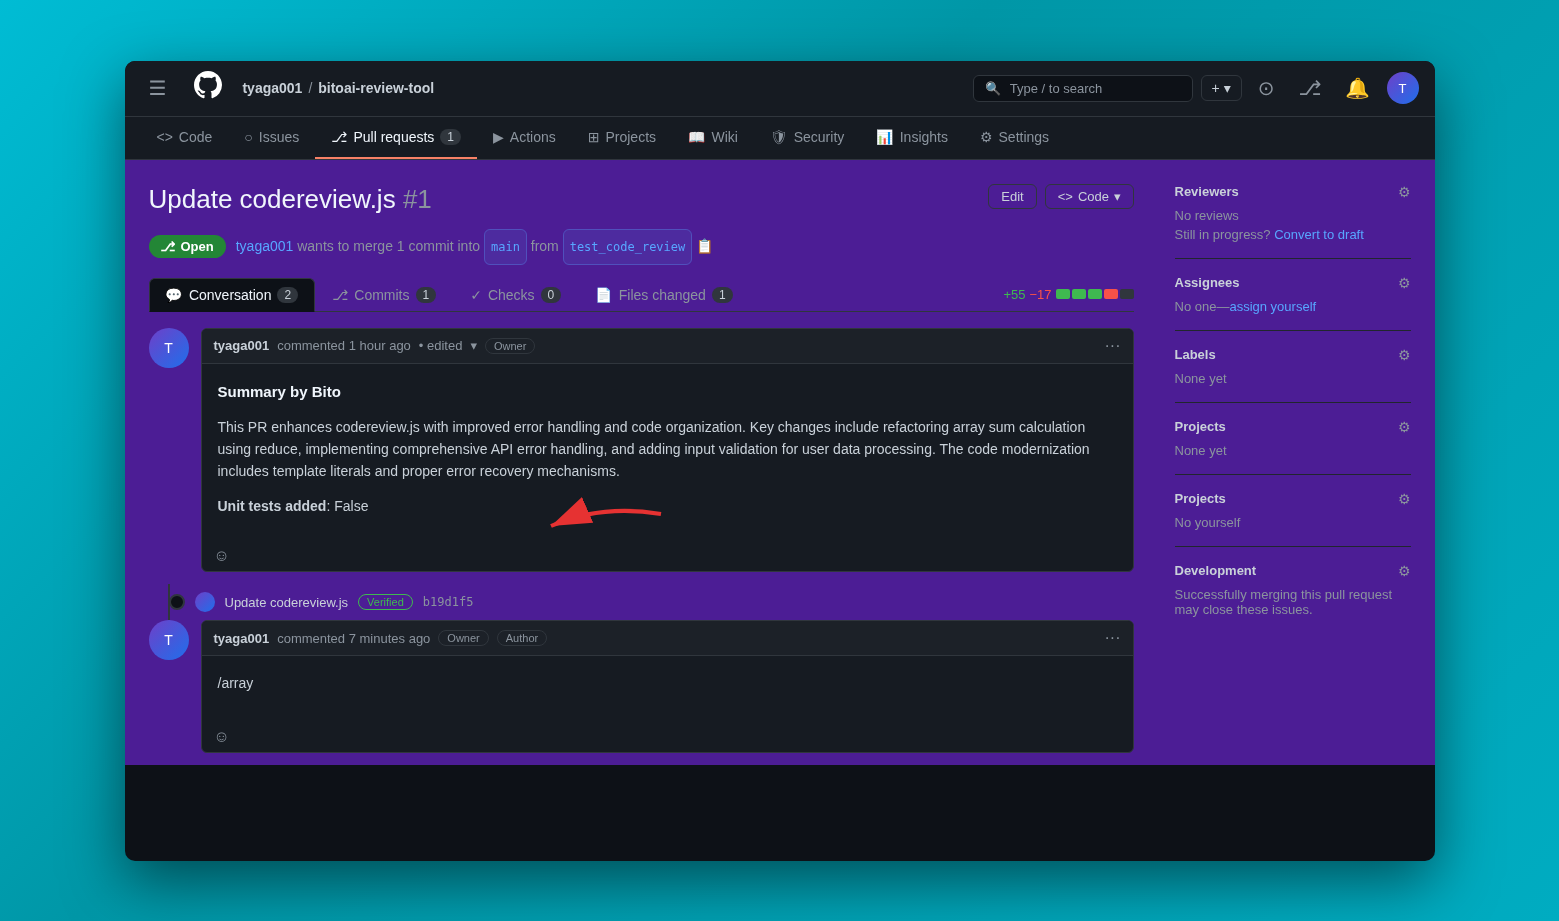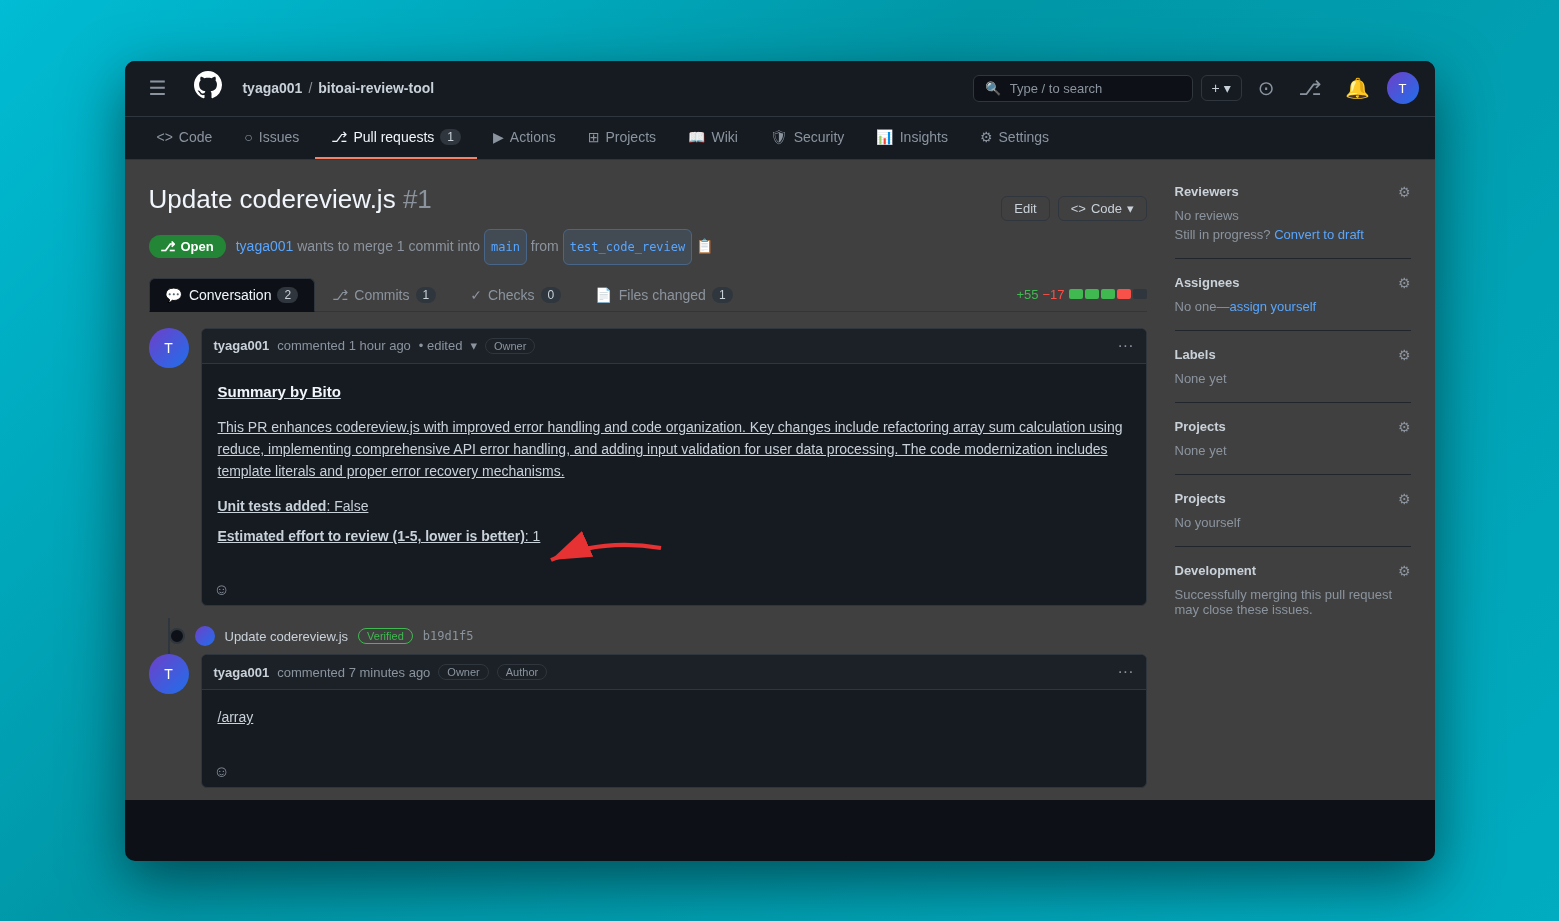--- a/index.html
+++ b/index.html
@@ -119,24 +119,24 @@
     .repo-nav-item.active { color: #f0f6fc; border-bottom: 2px solid #f78166; }
     .badge {
       background: #30363d;
       border-radius: 20px;
       padding: 1px 7px;
       font-size: 12px;
       color: #c9d1d9;
     }
     
     .main-content {
-      background: #404040;
+      background: #4c1d95;
       padding: 24px 24px 0 24px;
       display: flex;
-      gap: 4px;
+      gap: 17px;
     }
     .left-panel { flex: 1; min-width: 0; }
     .right-panel { width: 260px; padding-left: 24px; flex-shrink: 0; }
     
     .pr-title {
       font-size: 26px;
       font-weight: 400;
       color: #f0f6fc;
       margin-bottom: 10px;
     }
@@ -167,21 +167,21 @@
       padding: 10px 6px;
       color: #58a6ff;
       font-size: 12px;
       font-family: monospace;
     }
     .copy-icon { color: #8b949e; cursor: pointer; font-size: 14px; }
     
     .title-actions {
       position: absolute;
       right: 0;
-      top: 12px;
+      top: 0;
       display: flex;
       gap: 8px;
       align-items: center;
     }
     .title-row { position: relative; display: flex; align-items: flex-start; margin-bottom: 10px; }
     .title-row .pr-title { flex: 1; }
     .btn-edit {
       background: none;
       border: 1px solid #30363d;
       border-radius: 6px;
@@ -276,21 +276,21 @@
     .comment-author { color: #c9d1d9; font-weight: 600; cursor: pointer; }
     .role-badge {
       border: 1px solid #30363d;
       border-radius: 20px;
       padding: 1px 8px;
       font-size: 11px;
       color: #8b949e;
       cursor: default;
     }
     .comment-menu { margin-left: auto; color: #8b949e; cursor: pointer; font-size: 16px; }
-    .comment-body { padding: 16px; color: #c9d1d9; font-size: 14px; line-height: 1.6; text-decoration: underline; }
+    .comment-body { padding: 16px; color: #c9d1d9; font-size: 14px; line-height: 1.6; }
     .comment-body h3 { color: #f0f6fc; font-size: 15px; margin-bottom: 12px; }
     .comment-body p { margin-bottom: 12px; }
     .comment-body .unit-tests { margin-bottom: 8px; }
     .comment-body strong { color: #c9d1d9; }
     .comment-footer { padding: 6px 12px; display: flex; align-items: center; }
     .emoji-btn { background: none; border: none; color: #8b949e; cursor: pointer; font-size: 16px; }
     .commit-verified {
       border: 1px solid #3fb950;
       border-radius: 20px;
       padding: 1px 8px;
@@ -470,23 +470,20 @@
               <span style="color:#8b949e;cursor:pointer;">▾</span>
               <span class="role-badge">Owner</span>
               <span class="comment-menu">···</span>
             </div>
             <div class="comment-body">
               <h3>Summary by Bito</h3>
               <p>This PR enhances codereview.js with improved error handling and code organization. Key changes include refactoring array sum calculation using reduce, implementing comprehensive API error handling, and adding input validation for user data processing. The code modernization includes template literals and proper error recovery mechanisms.</p>
               <p class="unit-tests">
                 <strong>Unit tests added</strong><span>: False</span>
               </p>
-              <p>
-                <strong>Estimated effort to review (1-5, lower is better)</strong><span>: 1</span>
-              </p>
             </div>
             <div class="comment-footer">
               <button class="emoji-btn">☺</button>
             </div>
           </div>
         </div>
 
         <div style="position:relative;height:0;overflow:visible;pointer-events:none;margin-left:52px;">
           <svg width="240" height="80" viewBox="0 0 240 80" style="position:absolute;top:-100px;left:230px;">
             <defs>

